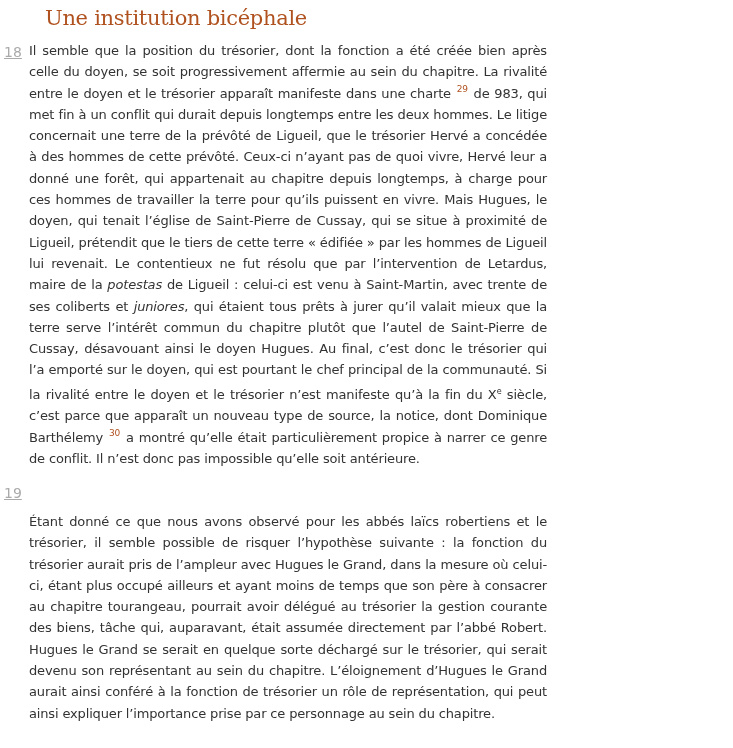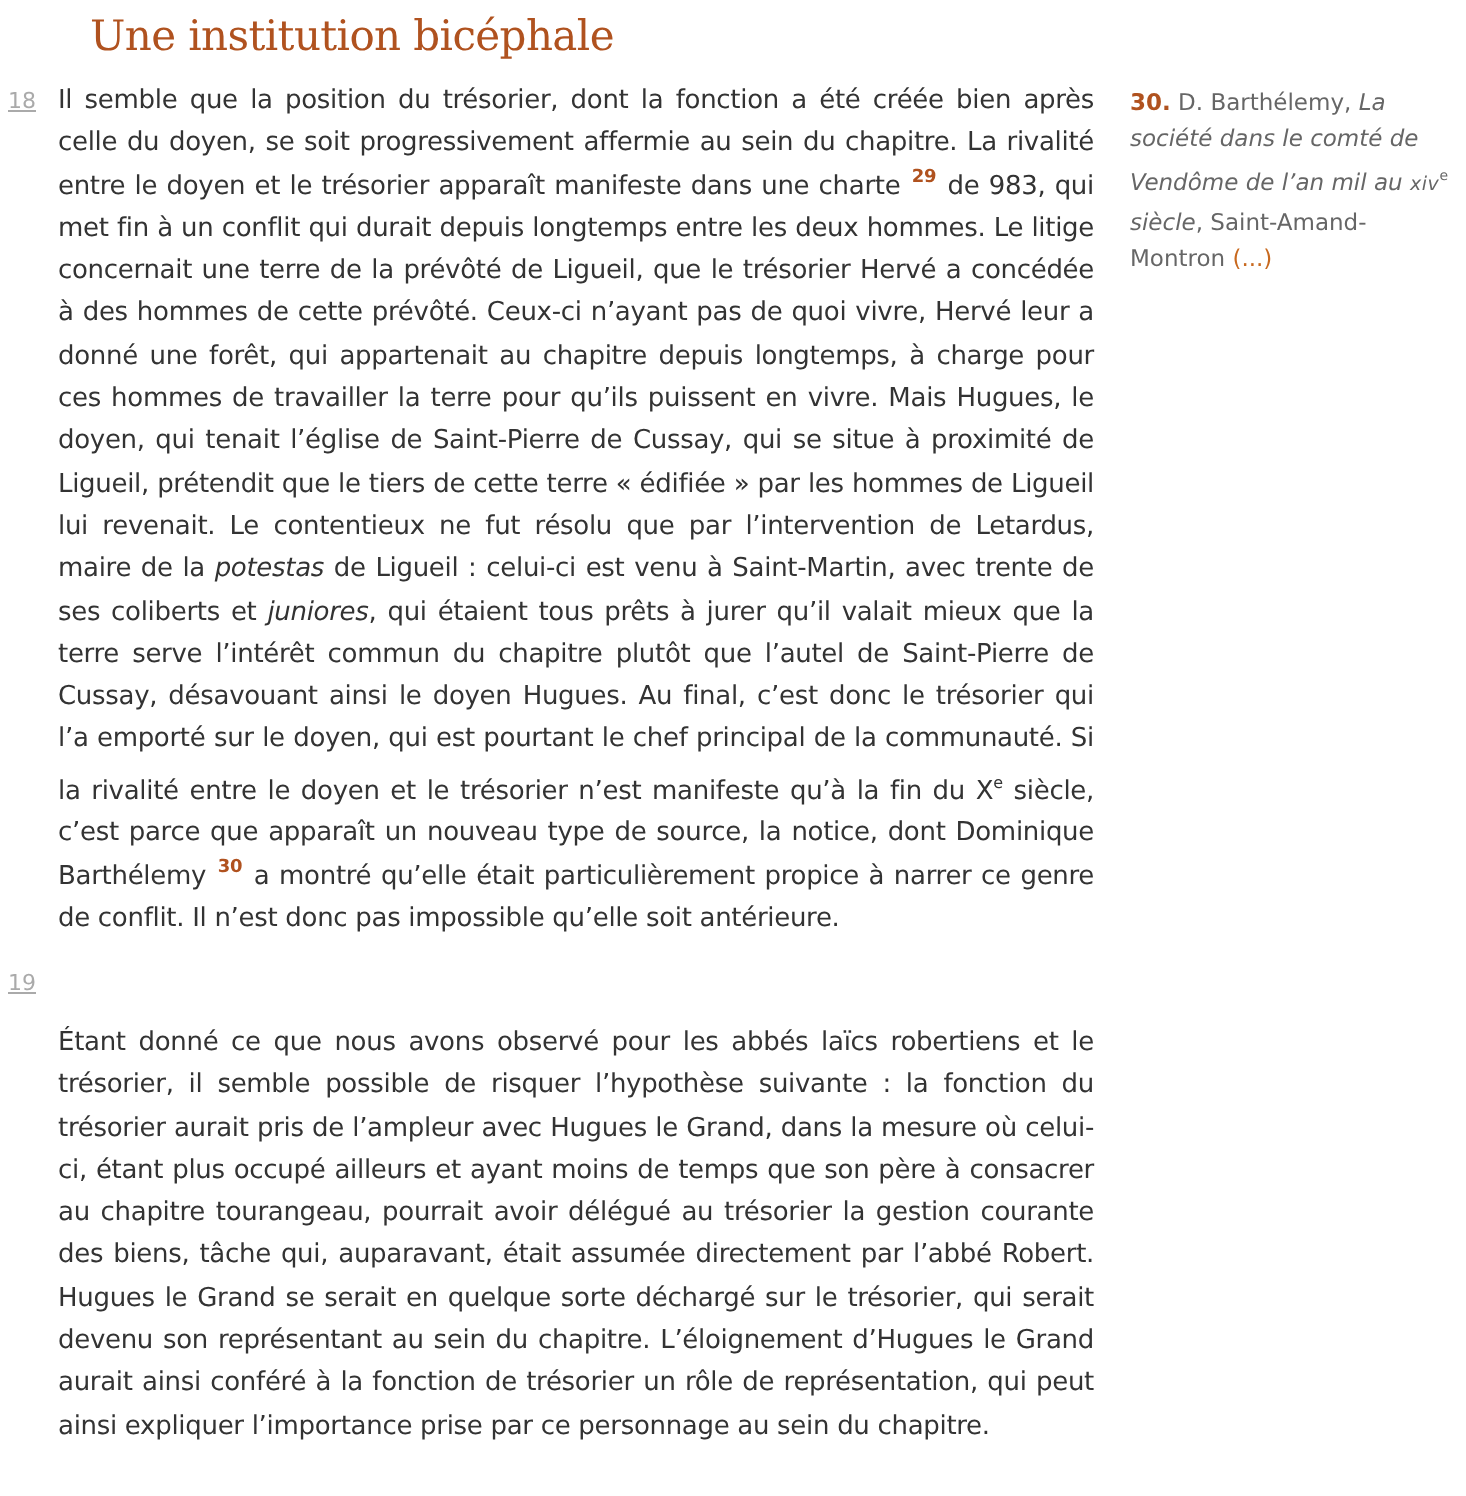--- a/index.html
+++ b/index.html
@@ -1,35 +1,32 @@
 <!DOCTYPE html>
 <html><head>
 <meta charset="utf-8">
 <style>
   html, body { margin:0; padding:0; background:#ffffff; }
   body { width:733px; height:748px; overflow:hidden; position:relative; font-family:"DejaVu Sans", sans-serif; color:#333333; }
   .title { position:absolute; left:45px; top:6px; font-family:"DejaVu Serif", "Liberation Serif", serif; font-size:21px; color:#b0521f; font-weight:normal; margin:0; letter-spacing:-0.3px; }
   .para { position:absolute; left:29px; width:518px; font-size:13px; line-height:21.3px; text-align:justify; color:#333; margin:0; letter-spacing:-0.15px; }
-  .pnum { position:absolute; left:4px; font-size:11px; color:#aaaaaa;text-decoration:underline; }
-  .note-ref { color:#b0521f; font-weight:bold; font-size:9px; vertical-align:super; line-height:0; margin:0 1px; }
+  .pnum { position:absolute; left:4px; font-size:14px; color:#aaaaaa;text-decoration:underline; }
+  .note-ref { color:#b0521f; font-weight:normal; font-size:9px; vertical-align:super; line-height:0; margin:0 1px; }
   em { font-style:italic; }
   .sc { font-size:9.5px; letter-spacing:0.3px; }
   .notes { position:absolute; left:565px; top:42px; width:165px; font-size:11.5px; color:#666; line-height:18.4px; }
   .note { margin:0 0 16px 0; }
   .note-num { color:#b0521f; font-weight:bold; }
   .more { color:#c8691f; }
 </style>
 </head>
 <body>
 
 <h1 class="title">Une institution bicéphale</h1>
 
 <span class="pnum" style="top:44px;">18</span>
 <p class="para" style="top:40px;"><span>Il semble que la position du trésorier, dont la fonction a été créée bien après celle du doyen, se soit progressivement affermie au sein du chapitre. La rivalité entre le doyen et le trésorier apparaît manifeste dans une charte</span> <a class="note-ref">29</a><span> de 983, qui met fin à un conflit qui durait depuis longtemps entre les deux hommes. Le litige concernait une terre de la prévôté de Ligueil, que le trésorier Hervé a concédée à des hommes de cette prévôté. Ceux-ci n’ayant pas de quoi vivre, Hervé leur a donné une forêt, qui appartenait au chapitre depuis longtemps, à charge pour ces hommes de travailler la terre pour qu’ils puissent en vivre. Mais Hugues, le doyen, qui tenait l’église de Saint-Pierre de Cussay, qui se situe à proximité de Ligueil, prétendit que le tiers de cette terre « édifiée » par les hommes de Ligueil lui revenait. Le contentieux ne fut résolu que par l’intervention de Letardus, maire de la </span><em>potestas</em><span> de Ligueil : celui-ci est venu à Saint-Martin, avec trente de ses coliberts et </span><em>juniores</em><span>, qui étaient tous prêts à jurer qu’il valait mieux que la terre serve l’intérêt commun du chapitre plutôt que l’autel de Saint-Pierre de Cussay, désavouant ainsi le doyen Hugues. Au final, c’est donc le trésorier qui l’a emporté sur le doyen, qui est pourtant le chef principal de la communauté. Si la rivalité entre le doyen et le trésorier n’est manifeste qu’à la fin du X</span><sup style="font-size:8px;">e</sup><span> siècle, c’est parce que apparaît un nouveau type de source, la notice, dont Dominique Barthélemy</span> <a class="note-ref">30</a><span> a montré qu’elle était particulièrement propice à narrer ce genre de conflit. Il n’est donc pas impossible qu’elle soit antérieure.</span></p>
 
 <span class="pnum" style="top:485px;">19</span>
 <p class="para" style="top:511px;">Étant donné ce que nous avons observé pour les abbés laïcs robertiens et le trésorier, il semble possible de risquer l’hypothèse suivante : la fonction du trésorier aurait pris de l’ampleur avec Hugues le Grand, dans la mesure où celui-ci, étant plus occupé ailleurs et ayant moins de temps que son père à consacrer au chapitre tourangeau, pourrait avoir délégué au trésorier la gestion courante des biens, tâche qui, auparavant, était assumée directement par l’abbé Robert. Hugues le Grand se serait en quelque sorte déchargé sur le trésorier, qui serait devenu son représentant au sein du chapitre. L’éloignement d’Hugues le Grand aurait ainsi conféré à la fonction de trésorier un rôle de représentation, qui peut ainsi expliquer l’importance prise par ce personnage au sein du chapitre.</p>
 
 <div class="notes">
-  <div class="note">
-    <a class="note-num">30.</a><span> D. Barthélemy, </span><em>La société dans le comté de Vendôme de l’an mil au </em><em class="sc">xiv</em><sup style="font-size:7px;">e</sup><em> siècle</em><span>, Saint-Amand-Montron </span><a class="more">(...)</a>
-  </div>
 </div>
 
 </body></html>

